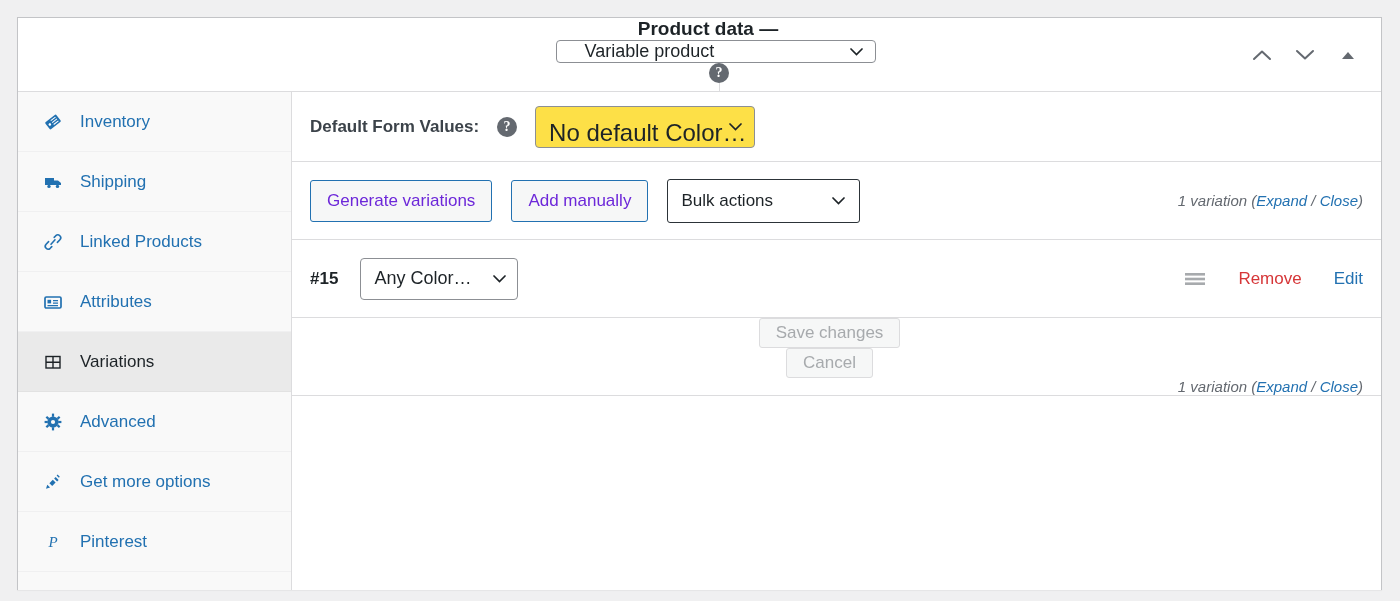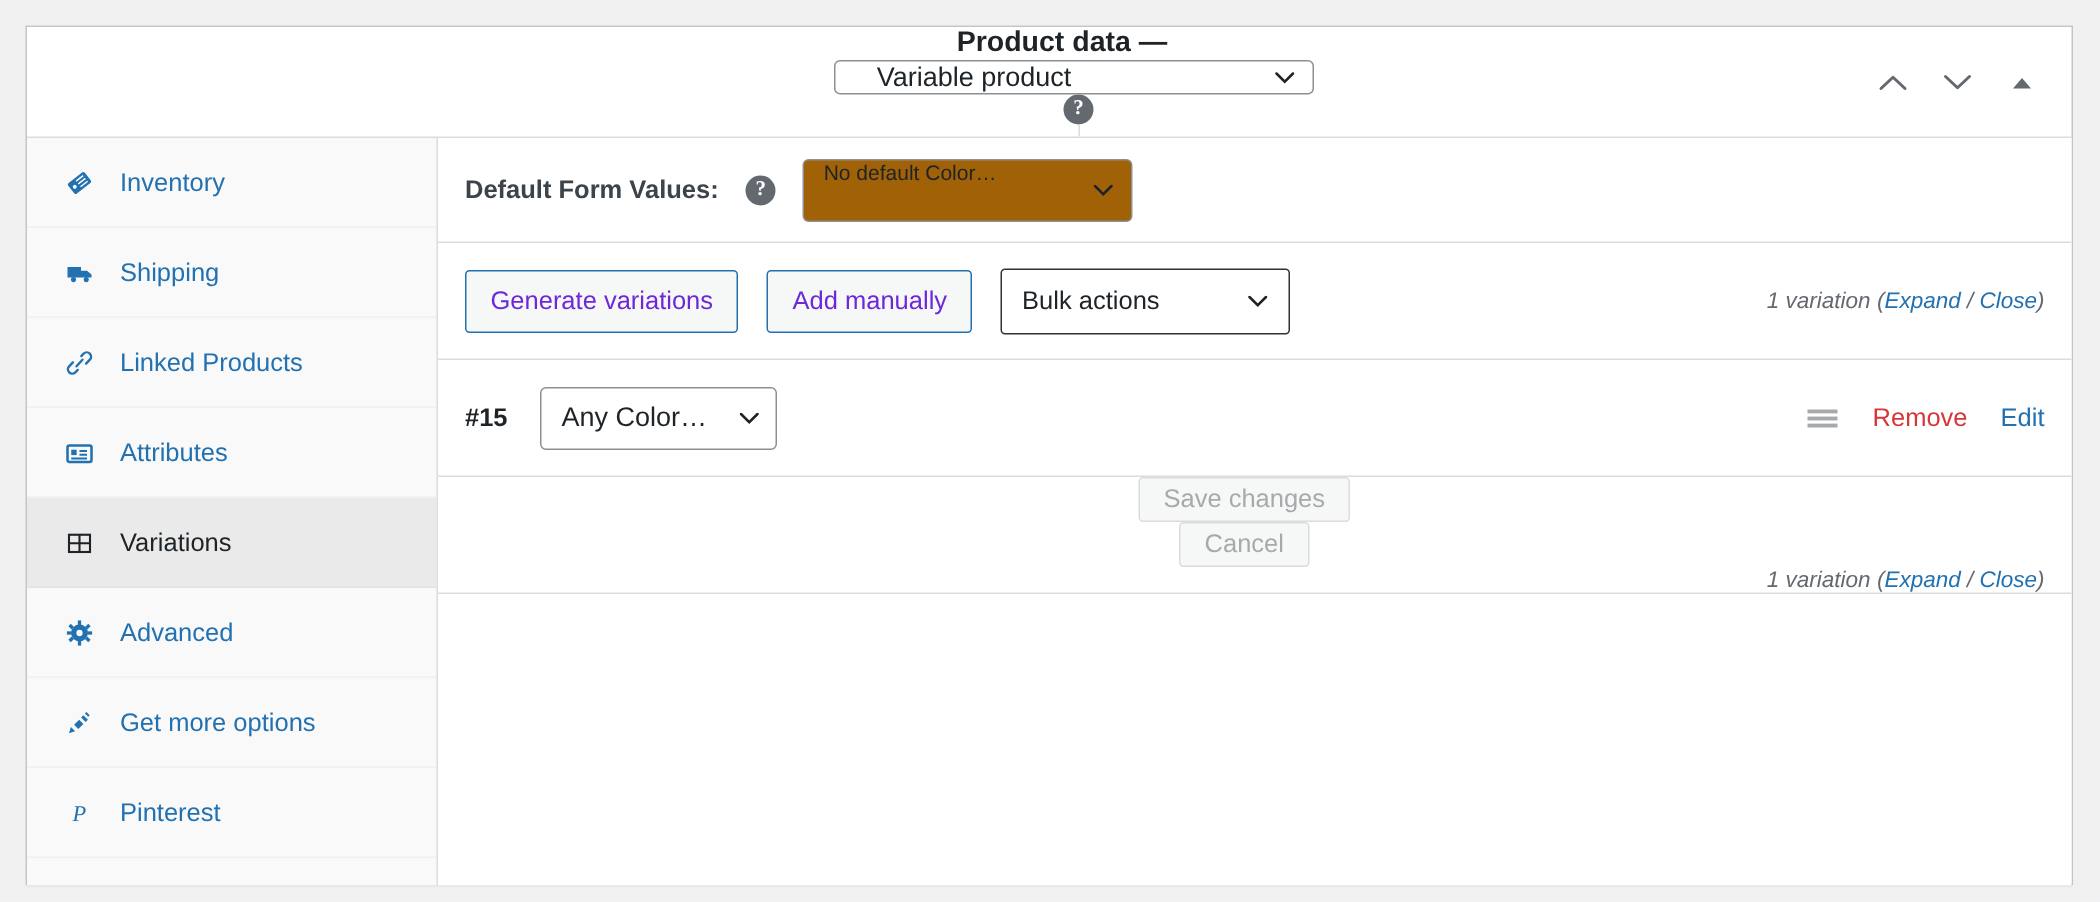--- a/index.html
+++ b/index.html
@@ -152,26 +152,26 @@
     color: #3c434a;
   }
   .dfv-help { margin-left: 18px; }
   .dfv-select {
     margin-left: 18px;
     position: relative;
     width: 220px;
     height: 42px;
     border: 1px solid #8c8f94;
     border-radius: 4px;
-    background: #a16207;
-    box-sizing: border-box;
-    display: flex;
-    align-items: flex-start;
+    background: #fde047;
+    box-sizing: border-box;
+    display: flex;
+    align-items: flex-end;
     padding: 0 36px 0 13px;
-    font-size: 14px;
+    font-size: 24px;
     color: #1d2327;
     white-space: nowrap;
   }
   .dfv-select .chev { position:absolute; right:12px; top:50%; margin-top:-4px; }
 
   .toolbar {
     height: 78px;
     display: flex;
     align-items: center;
     padding: 0 18px;
@@ -246,21 +246,21 @@
     font-size: 18px;
     color: #1d2327;
     white-space: nowrap;
   }
   .var-select .chev { position:absolute; right:11px; top:50%; margin-top:-4px; }
 
   .var-actions {
     margin-left: auto;
     display: flex;
     align-items: center;
-    gap: 22px;
+    gap: 32px;
   }
   .drag-handle { width: 22px; height: 16px; display:flex; align-items:center; }
   .act-remove { color: #d63638; font-size: 17px; text-decoration: none; cursor: pointer; }
   .act-edit { color: #2271b1; font-size: 17px; text-decoration: none; cursor: pointer; }
 
   .footer-row {
     height: 78px;
     display: flex;
     align-items: center;
     padding: 0 18px;

